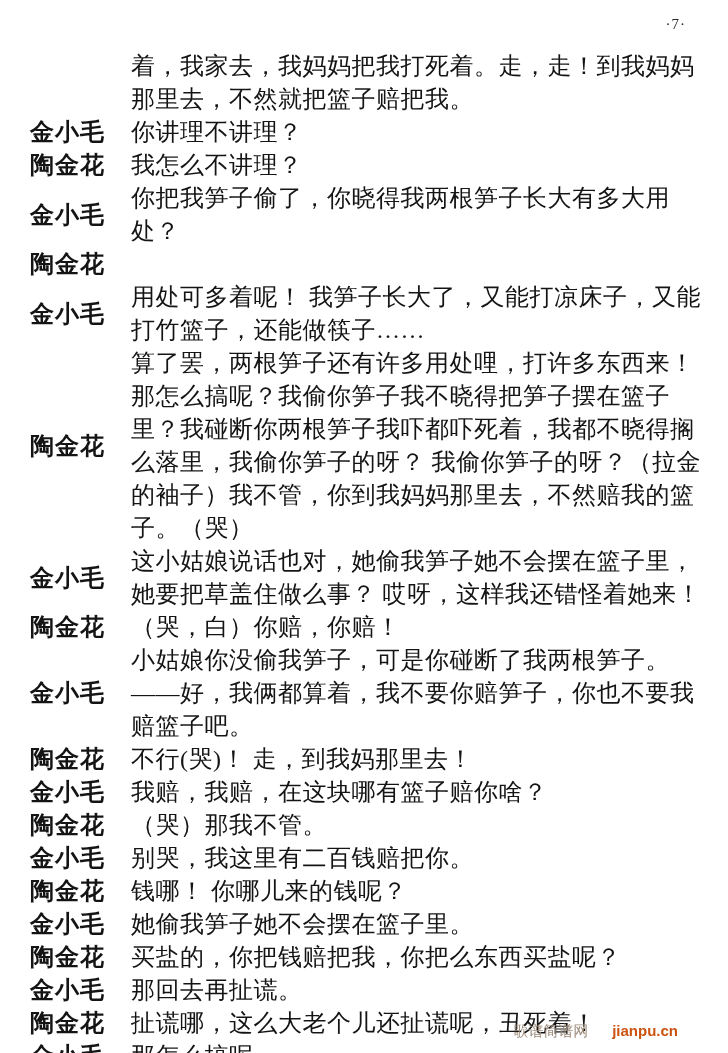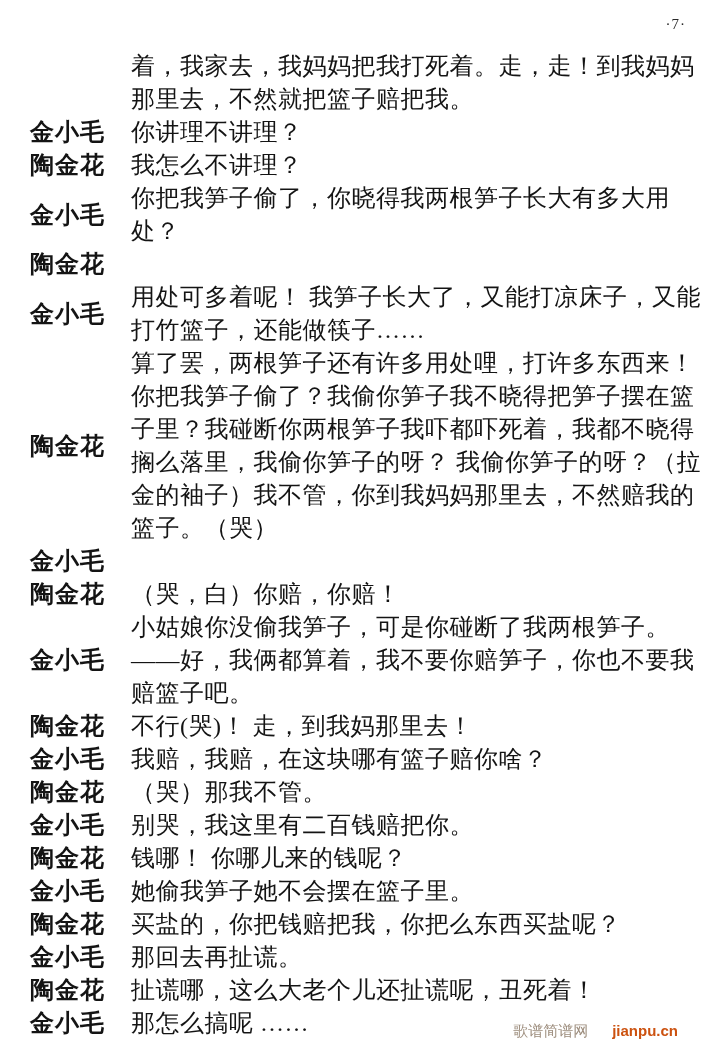--- a/index.html
+++ b/index.html
@@ -93,25 +93,26 @@
       <span class="speaker">陶金花</span>
     </div>
 
     <div class="entry">
       <span class="speaker">金小毛</span>
       <span class="dialogue">用处可多着呢！ 我笋子长大了，又能打凉床子，又能打竹篮子，还能做筷子……</span>
     </div>
 
     <div class="entry">
       <span class="speaker">陶金花</span>
-      <span class="dialogue">算了罢，两根笋子还有许多用处哩，打许多东西来！ 你把我笋子偷了？我偷你笋子我不晓得把笋子摆在篮子里？我碰断你两根笋子我吓都吓死着，我都不晓得搁么落里，我偷你笋子的呀？ 我偷你笋子的呀？（拉金的袖子）我不管，你到我妈妈那里去，不然赔我的篮子。（哭）</span>
+      <span class="dialogue">算了罢，两根笋子还有许多用处哩，打许多东西来！ 那怎么搞呢？我偷你笋子我不晓得把笋子摆在篮子里？我碰断你两根笋子我吓都吓死着，我都不晓得搁么落里，我偷你笋子的呀？ 我偷你笋子的呀？（拉金的袖子）我不管，你到我妈妈那里去，不然赔我的篮子。（哭）</span>
     </div>
 
     <div class="entry">
       <span class="speaker">金小毛</span>
+      <span class="dialogue">这小姑娘说话也对，她偷我笋子她不会摆在篮子里，她要把草盖住做么事？ 哎呀，这样我还错怪着她来！</span>
     </div>
 
     <div class="entry">
       <span class="speaker">陶金花</span>
       <span class="dialogue">（哭，白）你赔，你赔！</span>
     </div>
 
     <div class="entry">
       <span class="speaker">金小毛</span>
       <span class="dialogue">小姑娘你没偷我笋子，可是你碰断了我两根笋子。——好，我俩都算着，我不要你赔笋子，你也不要我赔篮子吧。</span>

